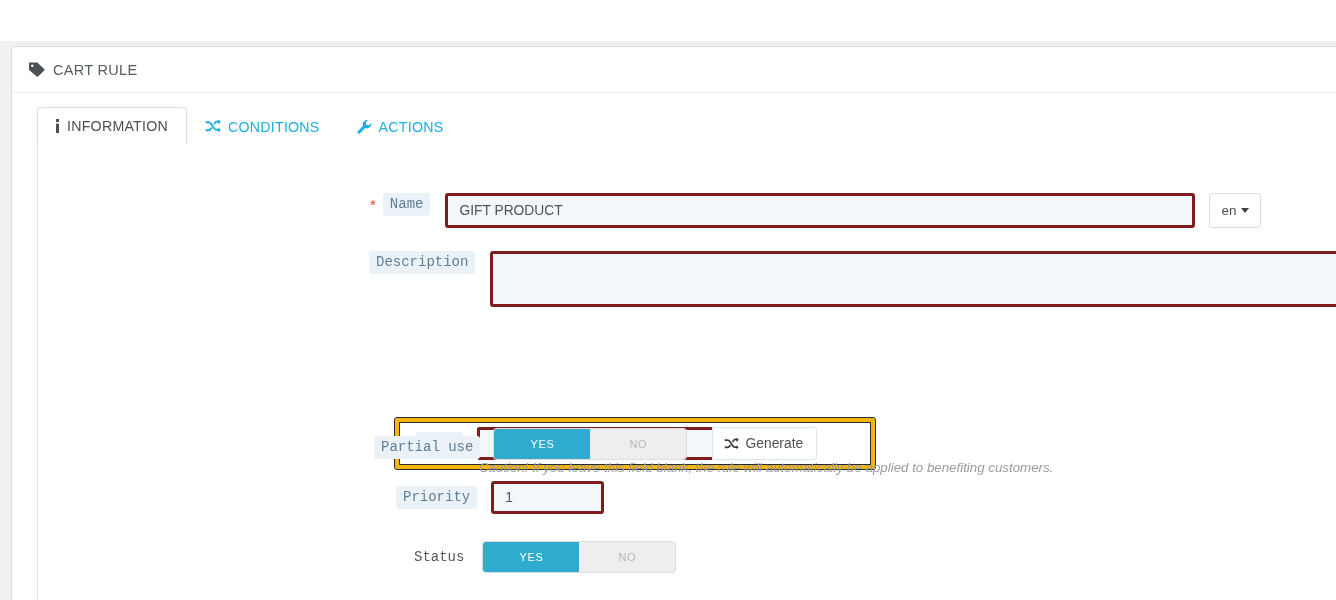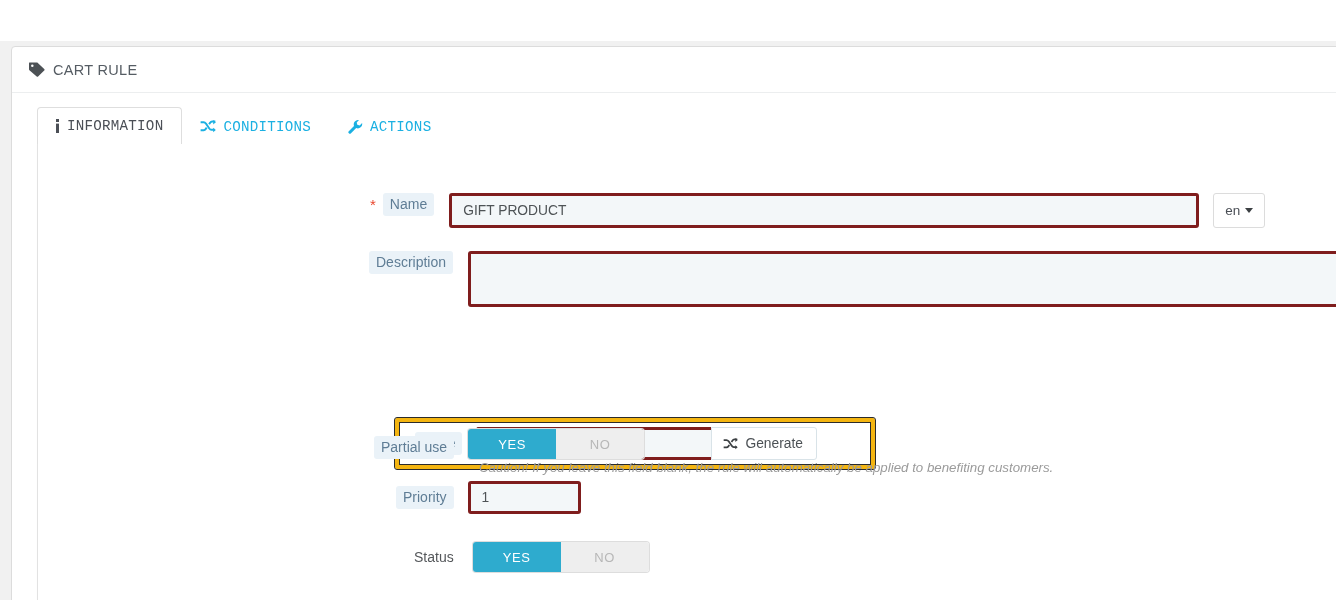--- a/index.html
+++ b/index.html
@@ -74,21 +74,20 @@
     font-size: 14.2px;
     letter-spacing: .25px;
     color: #1bb0e2;
     white-space: nowrap;
     cursor: pointer;
     background: transparent;
     border: 1px solid transparent;
     border-bottom: none;
     position: relative;
     top: 1px;
-    font-family: Liberation Mono, monospace;
   }
   .tab.active {
     color: #4b4f56;
     background: #ffffff;
     border: 1px solid #dedede;
     border-bottom: 1px solid #ffffff;
     border-radius: 4px 4px 0 0;
   }
   .tab .ticon {
     display: inline-block;
@@ -122,20 +121,21 @@
   .lbl {
     width: 100px;
     text-align: right;
     font-size: 14px;
     color: #5f7d95;
     background: #eaf2f8;
     border-radius: 3px;
     padding: 3px 7px 4px 7px;
     line-height: 16px;
     white-space: nowrap;
+    font-family: Liberation Mono, monospace;
   }
   .lbl.plain {
     background: transparent;
     color: #55585b;
   }
   .req {
     color: #e8452c;
     font-size: 15px;
     line-height: 20px;
     margin-right: 7px;
@@ -230,25 +230,25 @@
   }
 
   
   .switch {
     display: flex;
     border-radius: 3px;
     overflow: hidden;
     box-shadow: 0 0 0 1px #dddddd;
   }
   .switch span {
-    width: 88px; height: 30px;
+    width: 96px; height: 30px;
     display: flex;
     align-items: center;
     justify-content: center;
-    font-size: 13px;
+    font-size: 11px;
     letter-spacing: .6px;
     cursor: pointer;
     user-select: none;
   }
   .switch .on  { background: #2eabce; color: #ffffff; }
   .switch .off { background: #eeeeee; color: #b7b7b7; }
 
   #priority-input { width: 113px; height: 33px; }
 
   

